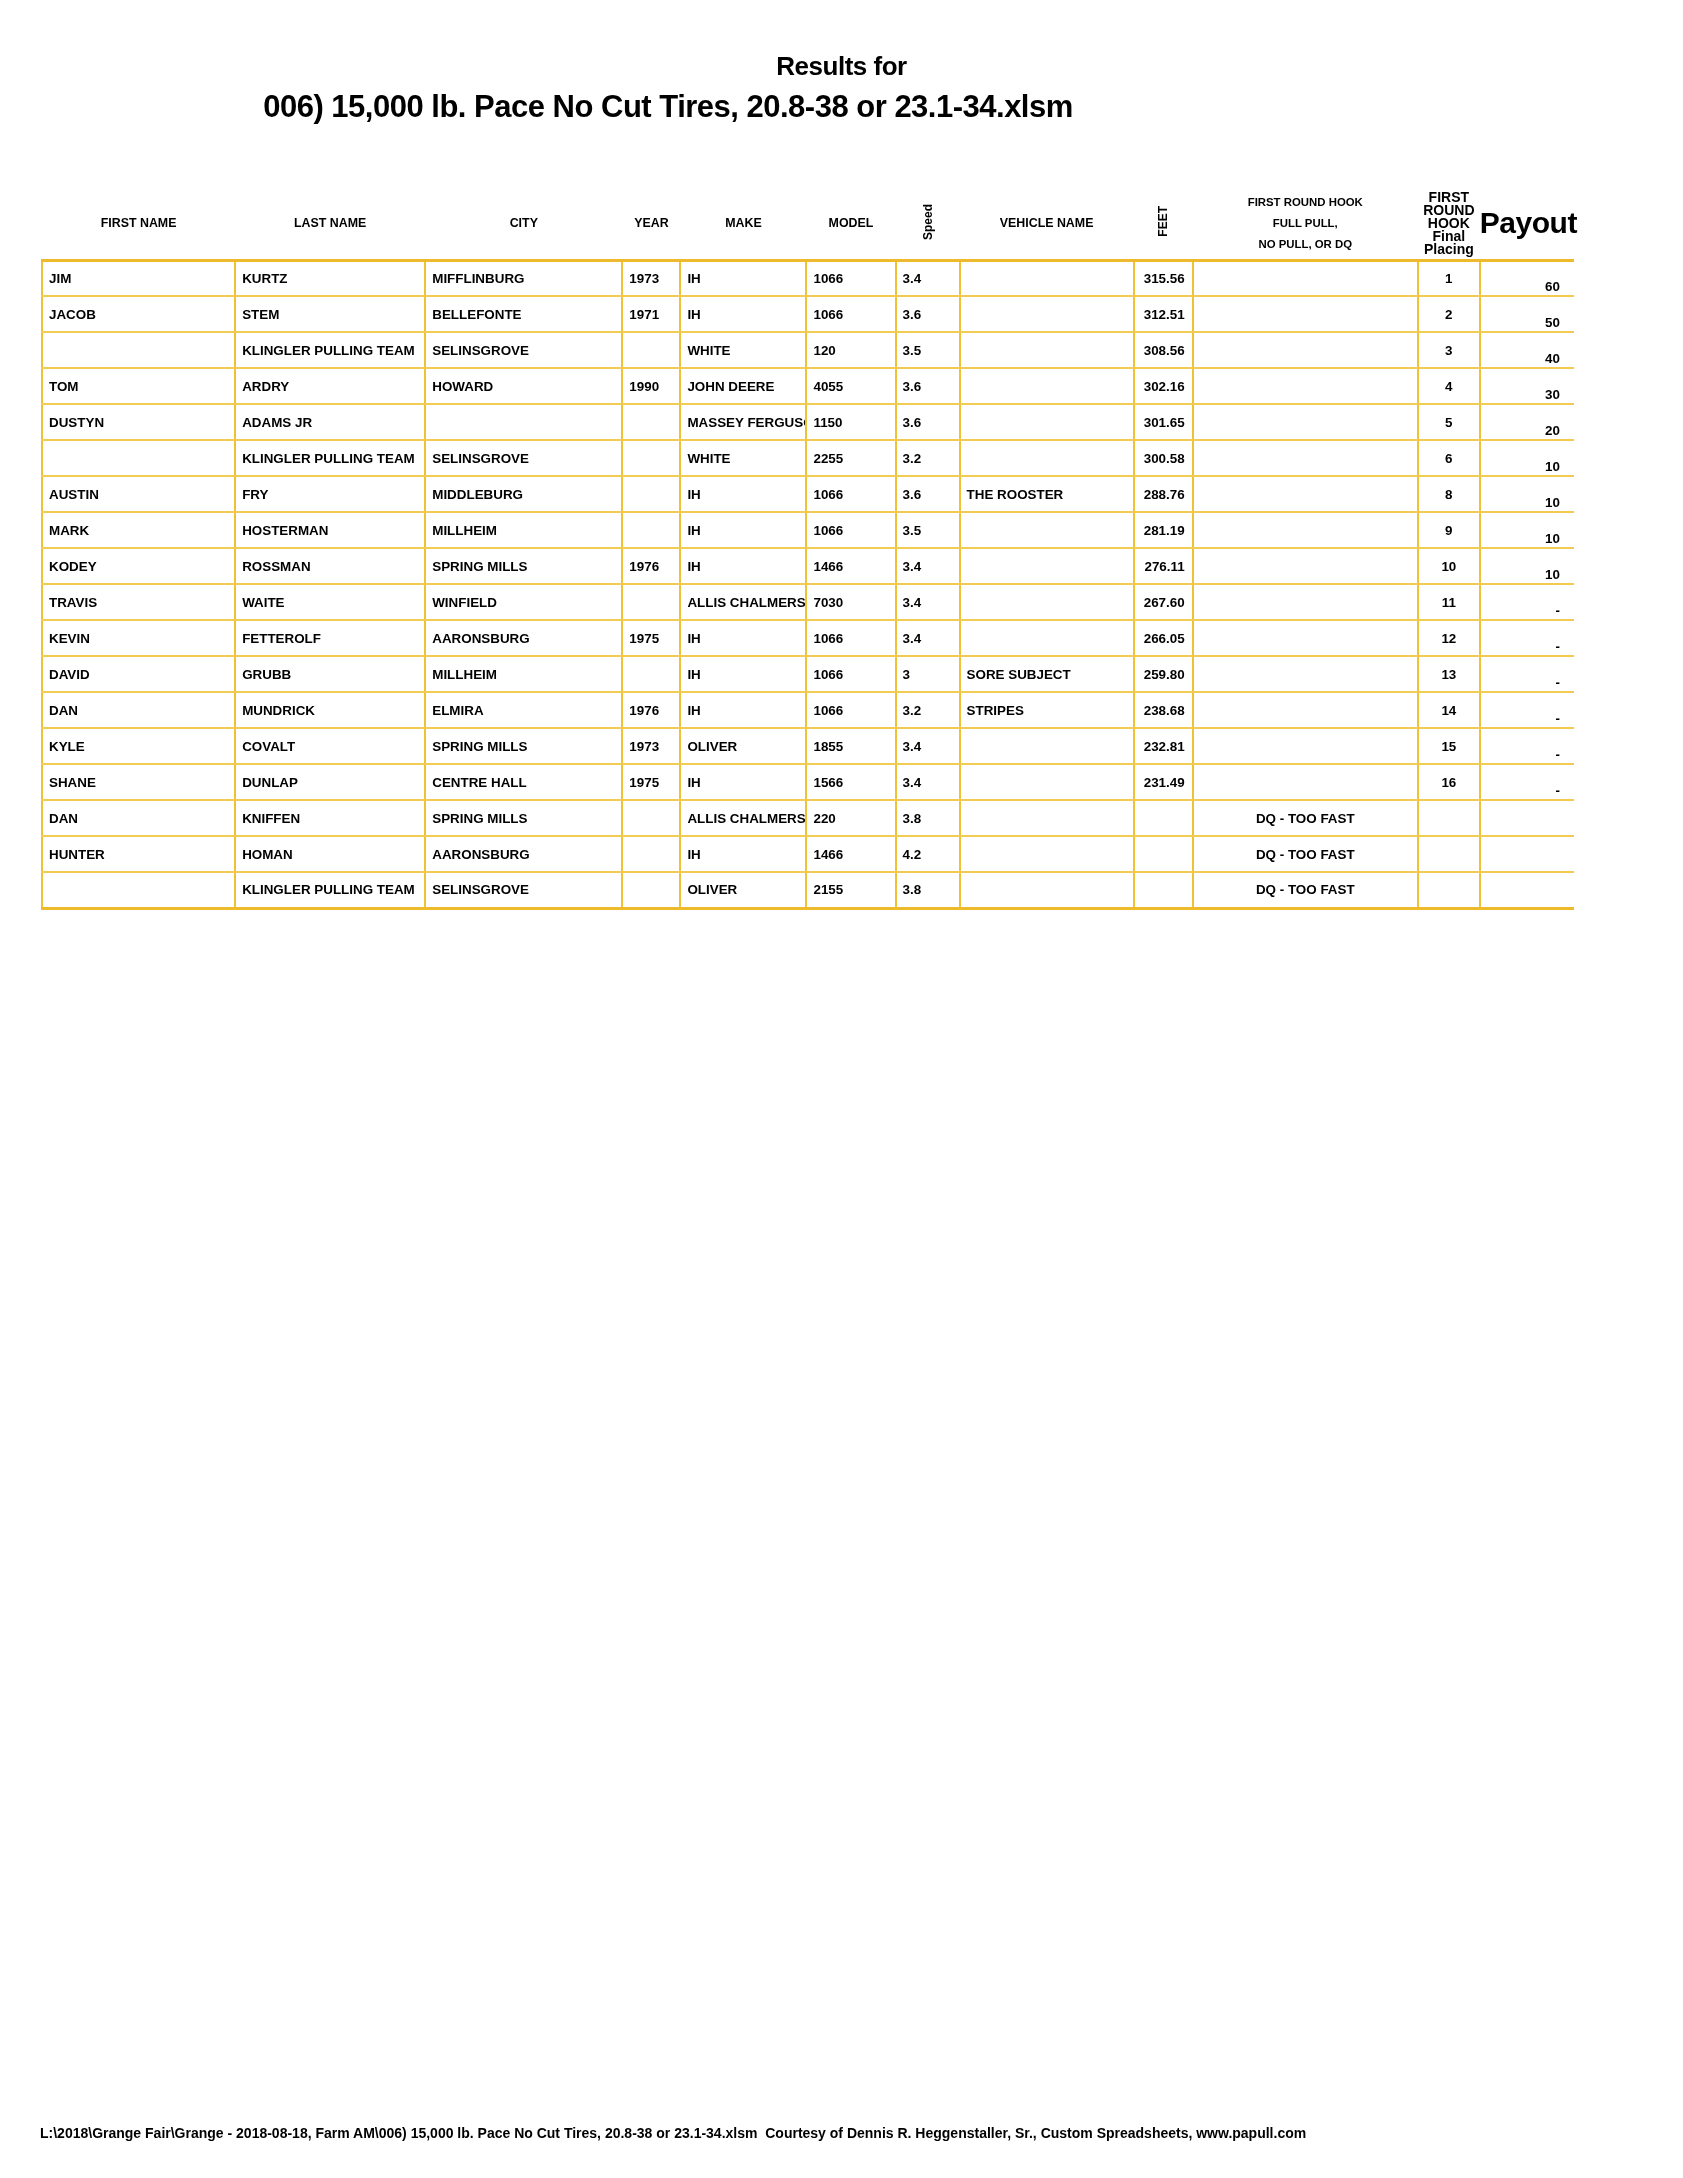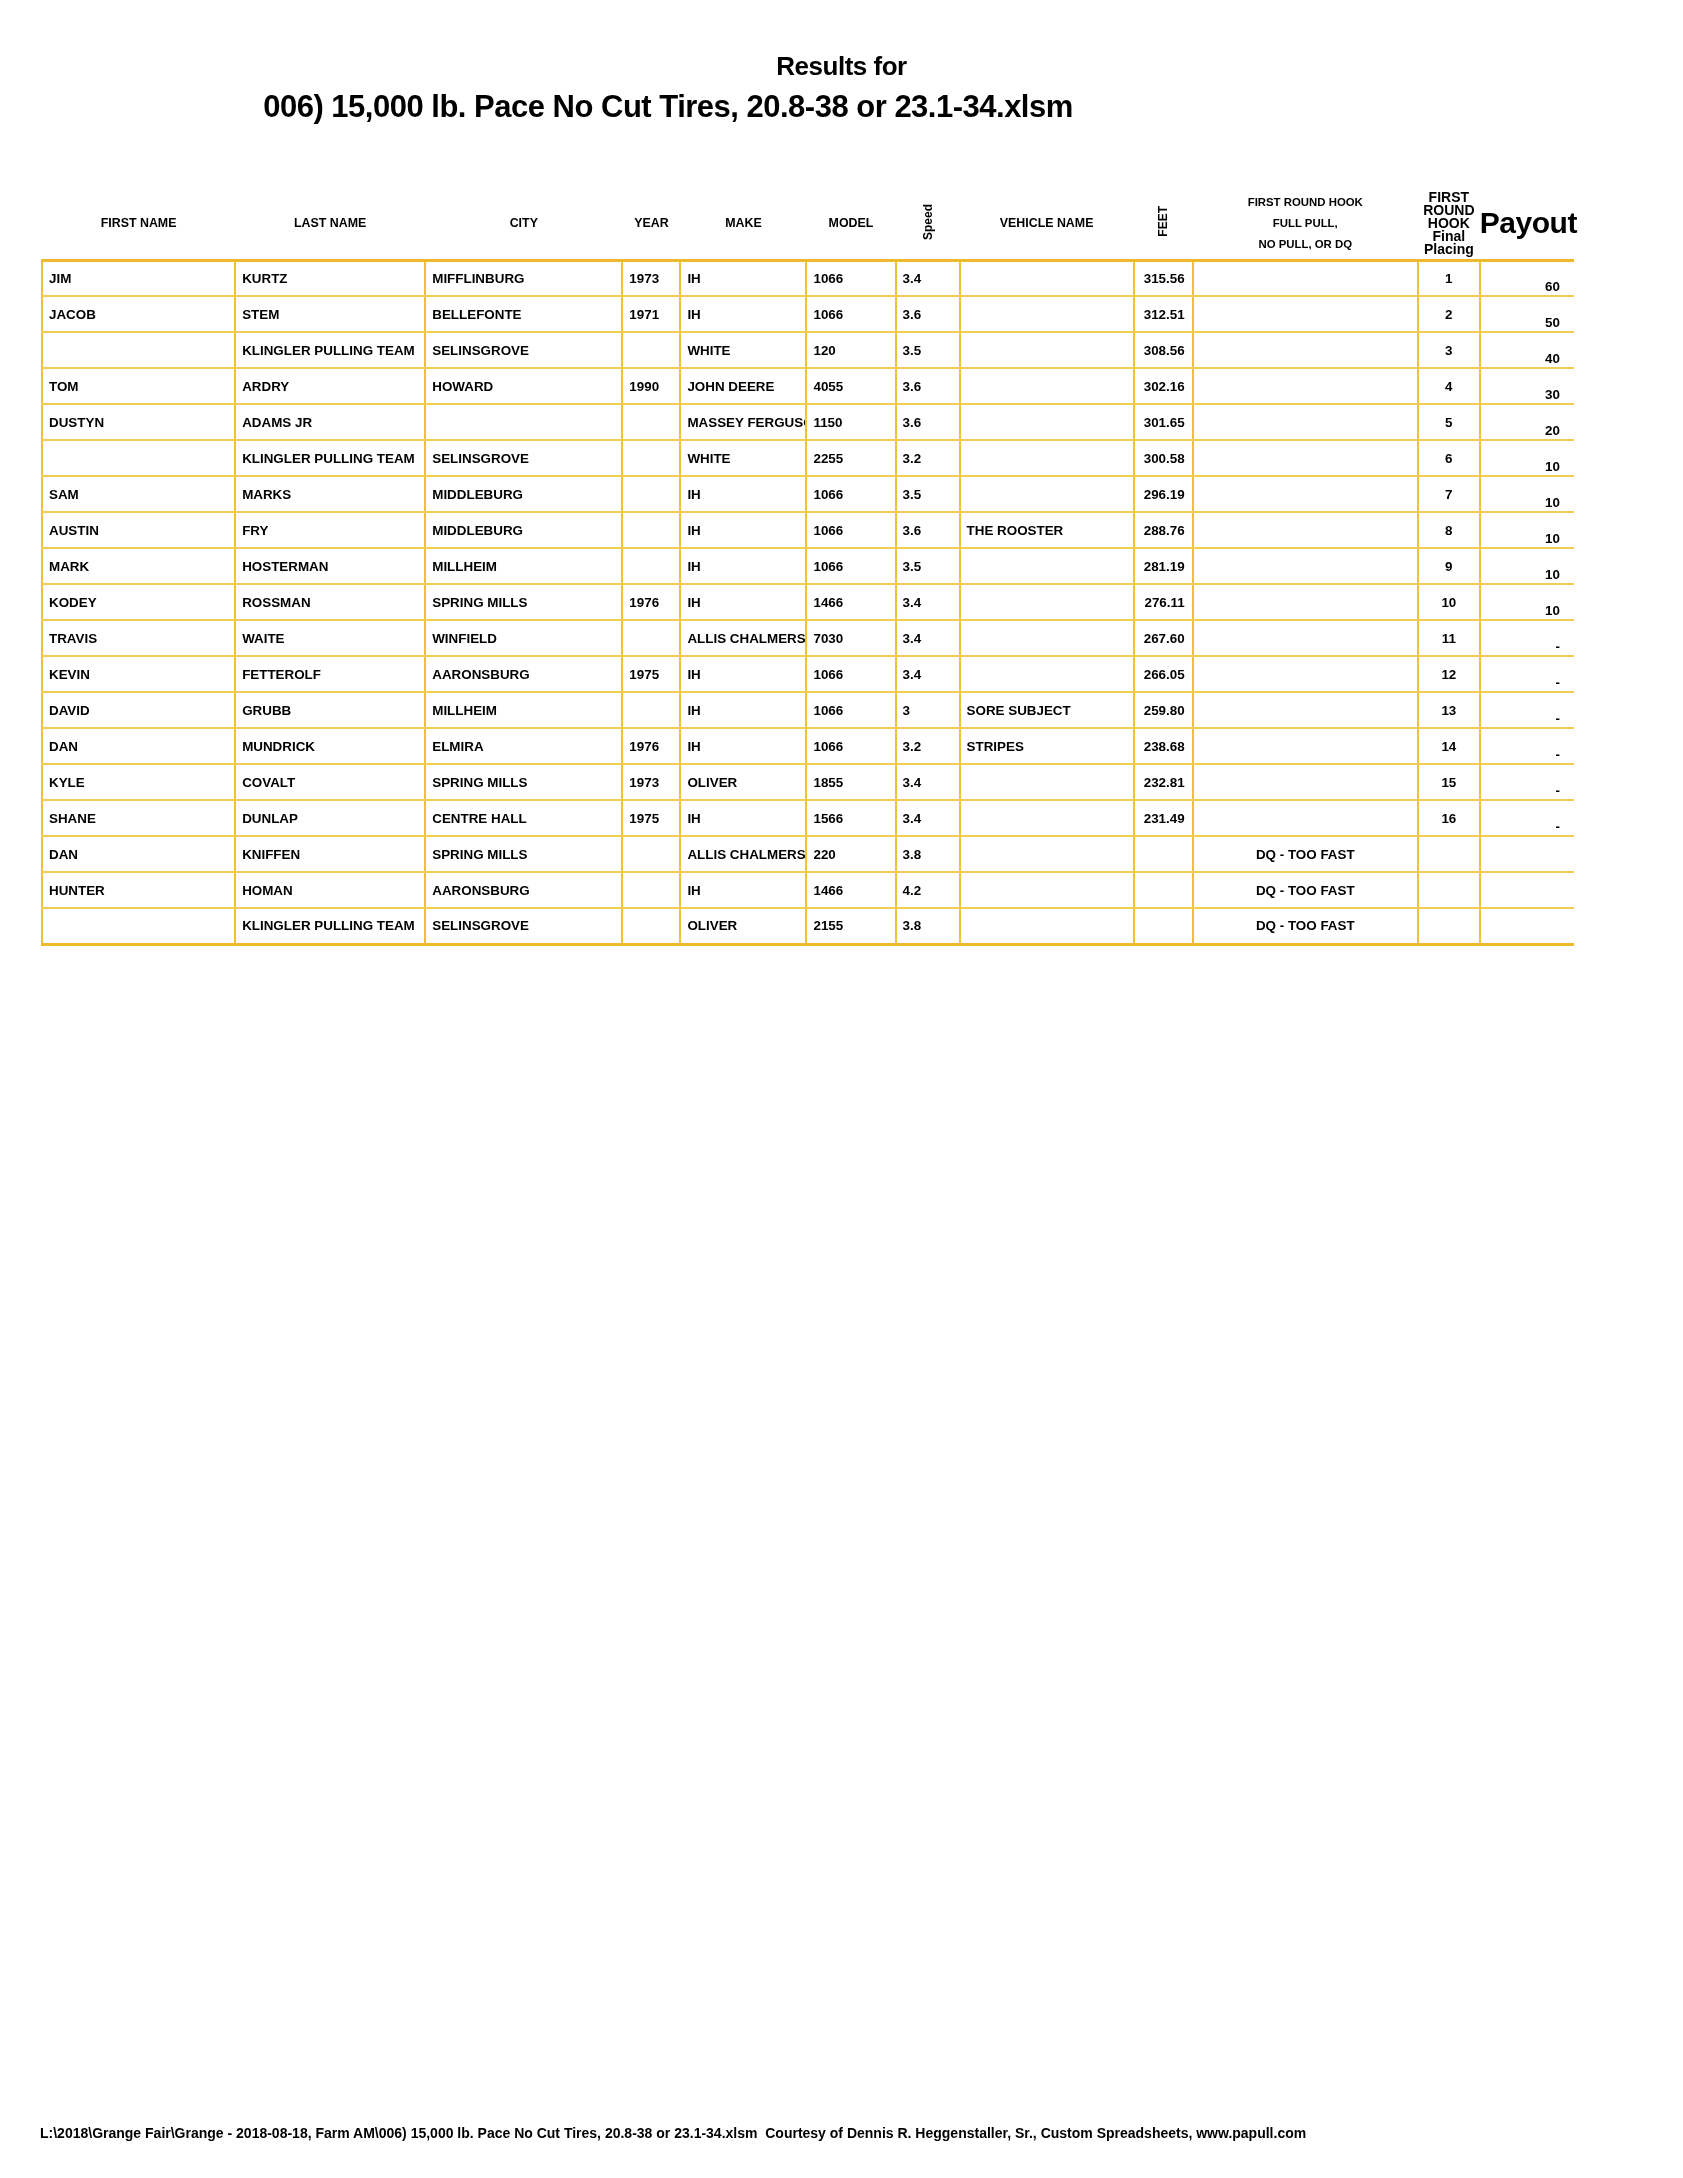--- a/index.html
+++ b/index.html
@@ -209,34 +209,20 @@
           <td class="col-make">WHITE</td>
           <td class="col-model">2255</td>
           <td class="col-speed">3.2</td>
           <td class="col-vehicle"></td>
           <td class="col-feet">300.58</td>
           <td class="col-hook"></td>
           <td class="col-placing">6</td>
           <td class="col-payout">10</td>
         </tr>
         <tr>
-          <td class="col-first">SAM</td>
-          <td class="col-last">MARKS</td>
-          <td class="col-city">MIDDLEBURG</td>
-          <td class="col-year"></td>
-          <td class="col-make">IH</td>
-          <td class="col-model">1066</td>
-          <td class="col-speed">3.5</td>
-          <td class="col-vehicle"></td>
-          <td class="col-feet">296.19</td>
-          <td class="col-hook"></td>
-          <td class="col-placing">7</td>
-          <td class="col-payout">10</td>
-        </tr>
-        <tr>
           <td class="col-first">AUSTIN</td>
           <td class="col-last">FRY</td>
           <td class="col-city">MIDDLEBURG</td>
           <td class="col-year"></td>
           <td class="col-make">IH</td>
           <td class="col-model">1066</td>
           <td class="col-speed">3.6</td>
           <td class="col-vehicle">THE ROOSTER</td>
           <td class="col-feet">288.76</td>
           <td class="col-hook"></td>

